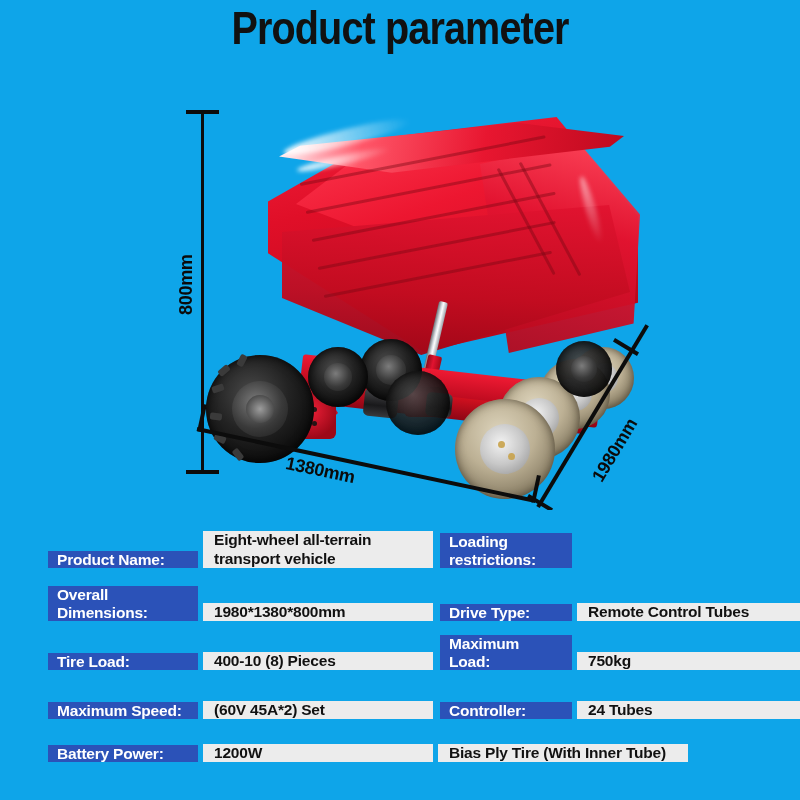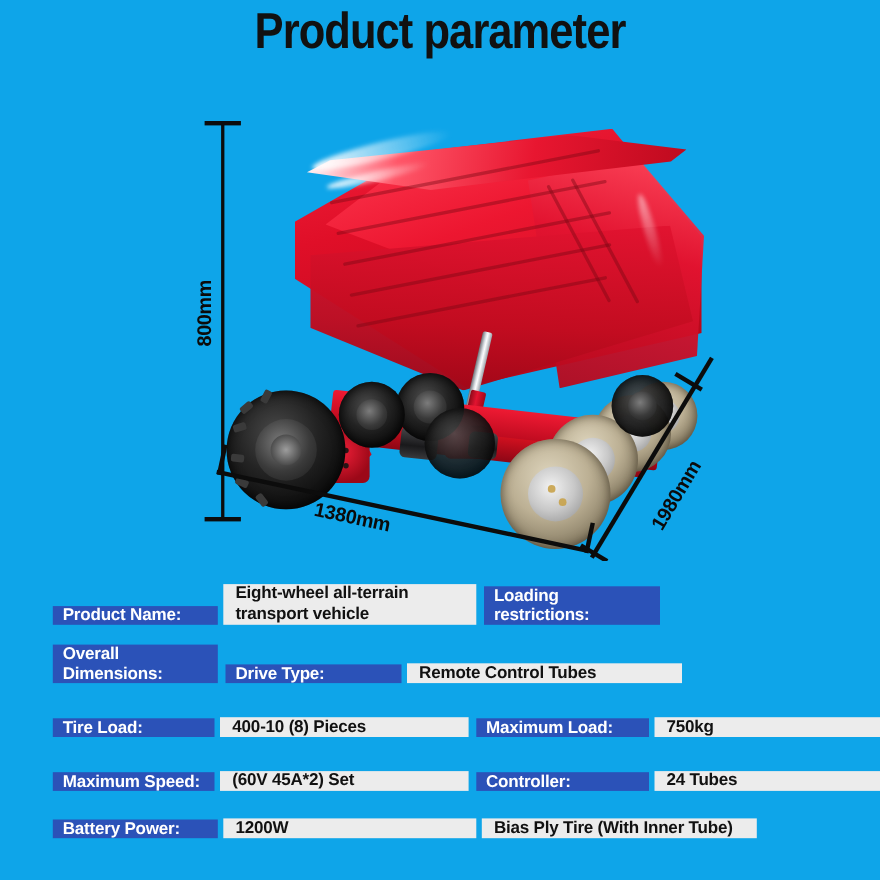--- a/index.html
+++ b/index.html
@@ -146,21 +146,21 @@
   .lbl{
     background:#2b52b8;color:#ffffff;font-weight:bold;font-size:15.5px;
     padding:0 9px;letter-spacing:-.2px;line-height:1.12;
   }
   .val{
     background:#ececec;color:#111111;font-weight:bold;font-size:15.5px;
     padding:0 11px;letter-spacing:-.2px;line-height:1.18;
   }
   .c1{width:150px;margin-left:8px;}
   .c2{width:230px;margin-left:5px;}
-  .c3{width:160px;margin-left:7px;}
+  .c3{width:132px;margin-left:7px;}
   .c4{width:250px;margin-left:5px;}
 </style>
 </head>
 <body>
 
 <div id="page">
 
   <div id="title">Product parameter</div>
 
   <div id="photo">
@@ -254,20 +254,21 @@
   <div id="spec-table">
 
     <div class="srow" style="top:0px;height:52px;">
       <div class="cell lbl c1">Product Name:</div>
       <div class="cell val c2">Eight-wheel all-terrain transport vehicle</div>
       <div class="cell lbl c3">Loading restrictions:</div>
     </div>
 
     <div class="srow" style="top:57px;height:48px;">
       <div class="cell lbl c1">Overall Dimensions:</div>
+      <div class="cell val c2">1980*1380*800mm</div>
       <div class="cell lbl c3">Drive Type:</div>
       <div class="cell val c4">Remote Control Tubes</div>
     </div>
 
     <div class="srow" style="top:110px;height:44px;">
       <div class="cell lbl c1">Tire Load:</div>
       <div class="cell val c2">400-10 (8) Pieces</div>
       <div class="cell lbl c3">Maximum Load:</div>
       <div class="cell val c4">750kg</div>
     </div>

